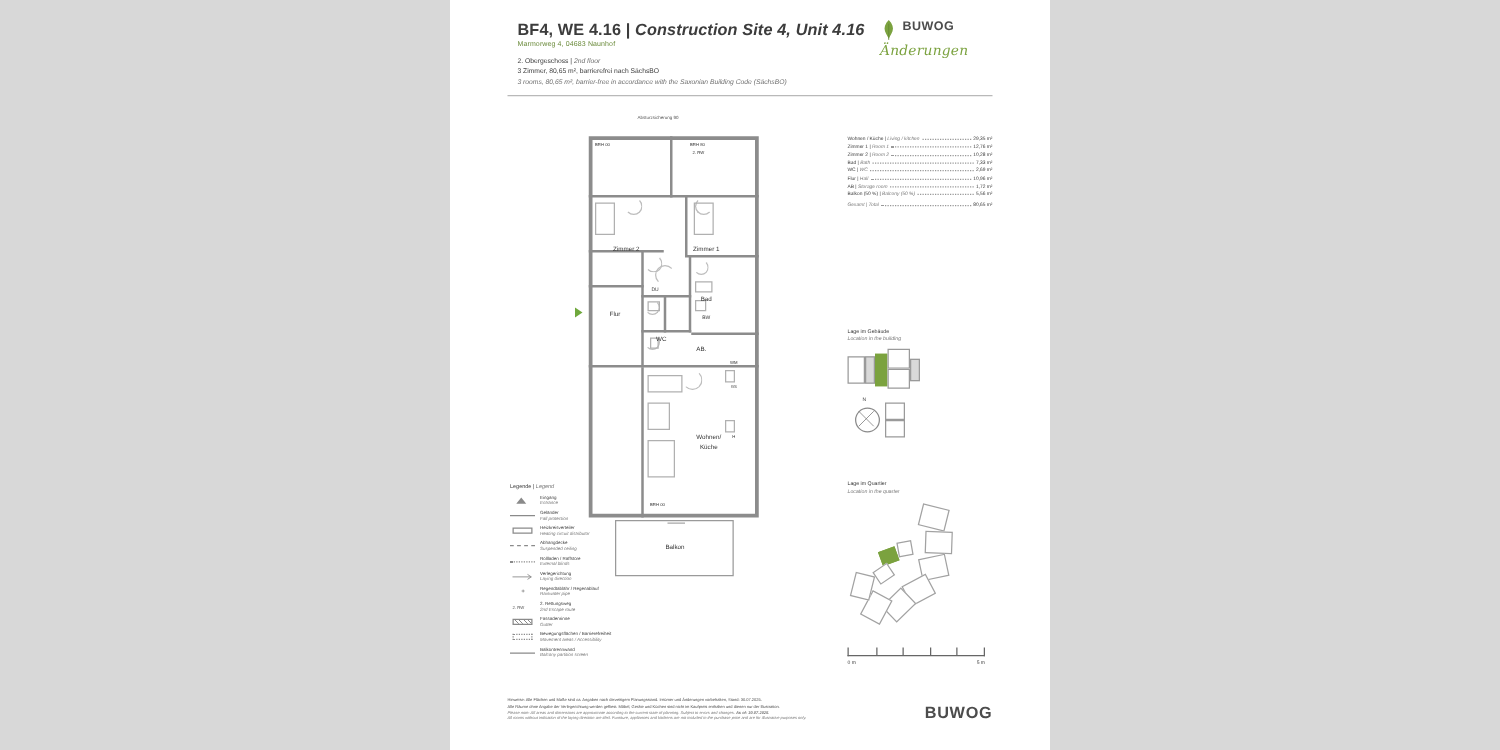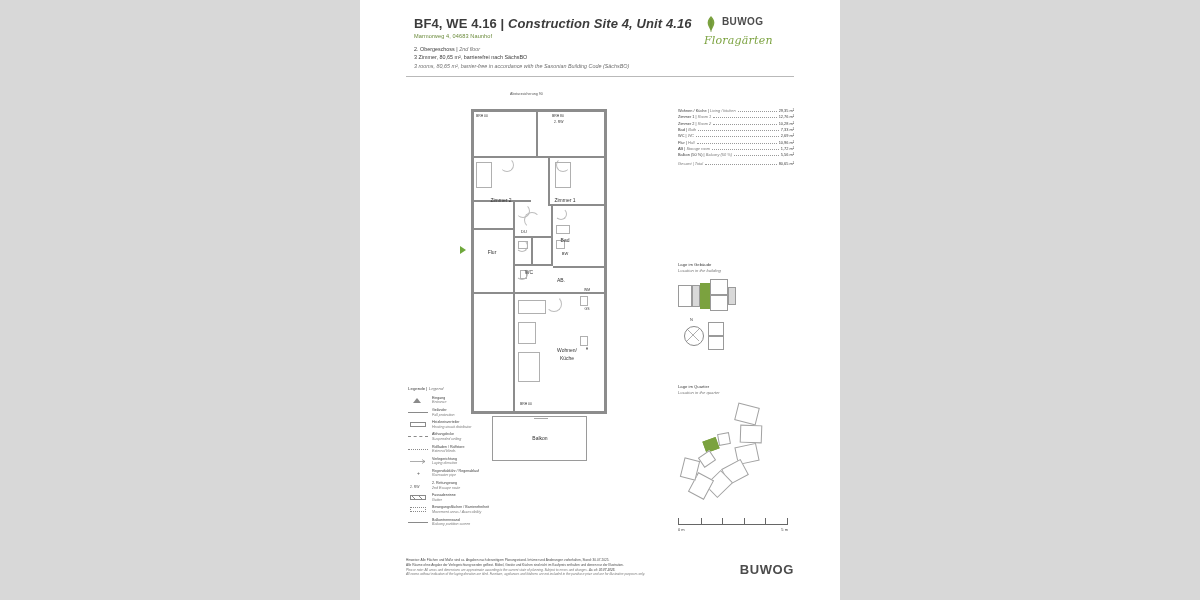--- a/index.html
+++ b/index.html
@@ -377,21 +377,21 @@
     <div class="rule"></div>
 
     <div class="logo">
       <div class="logo-row">
         <svg class="leafmark" viewBox="0 0 14 16">
           <path d="M7 0 C4 3 3 6 4 9 C5 12 7 14 7 16 C7 14 9 12 10 9 C11 6 10 3 7 0 Z" fill="#7ba23f"></path>
           <path d="M7 3 L7 16" stroke="#5d8130" stroke-width=".5"></path>
         </svg>
         <div class="logo-word">BUWOG</div>
       </div>
-      <div class="logo-script">Floragärten</div>
+      <div class="logo-script">Änderungen</div>
     </div>
 
     <div class="plan">
       <div class="plan-note">Absturzsicherung 90</div>
 
       <div class="outer"></div>
 
       <div class="wall" style="left:11px;  top:56px;  width:136px; height:2px;"></div>
       <div class="wall" style="left:76px;  top:9px;   width:2px;   height:49px;"></div>
       <div class="wall" style="left:11px;  top:100px; width:60px;  height:2px;"></div>

